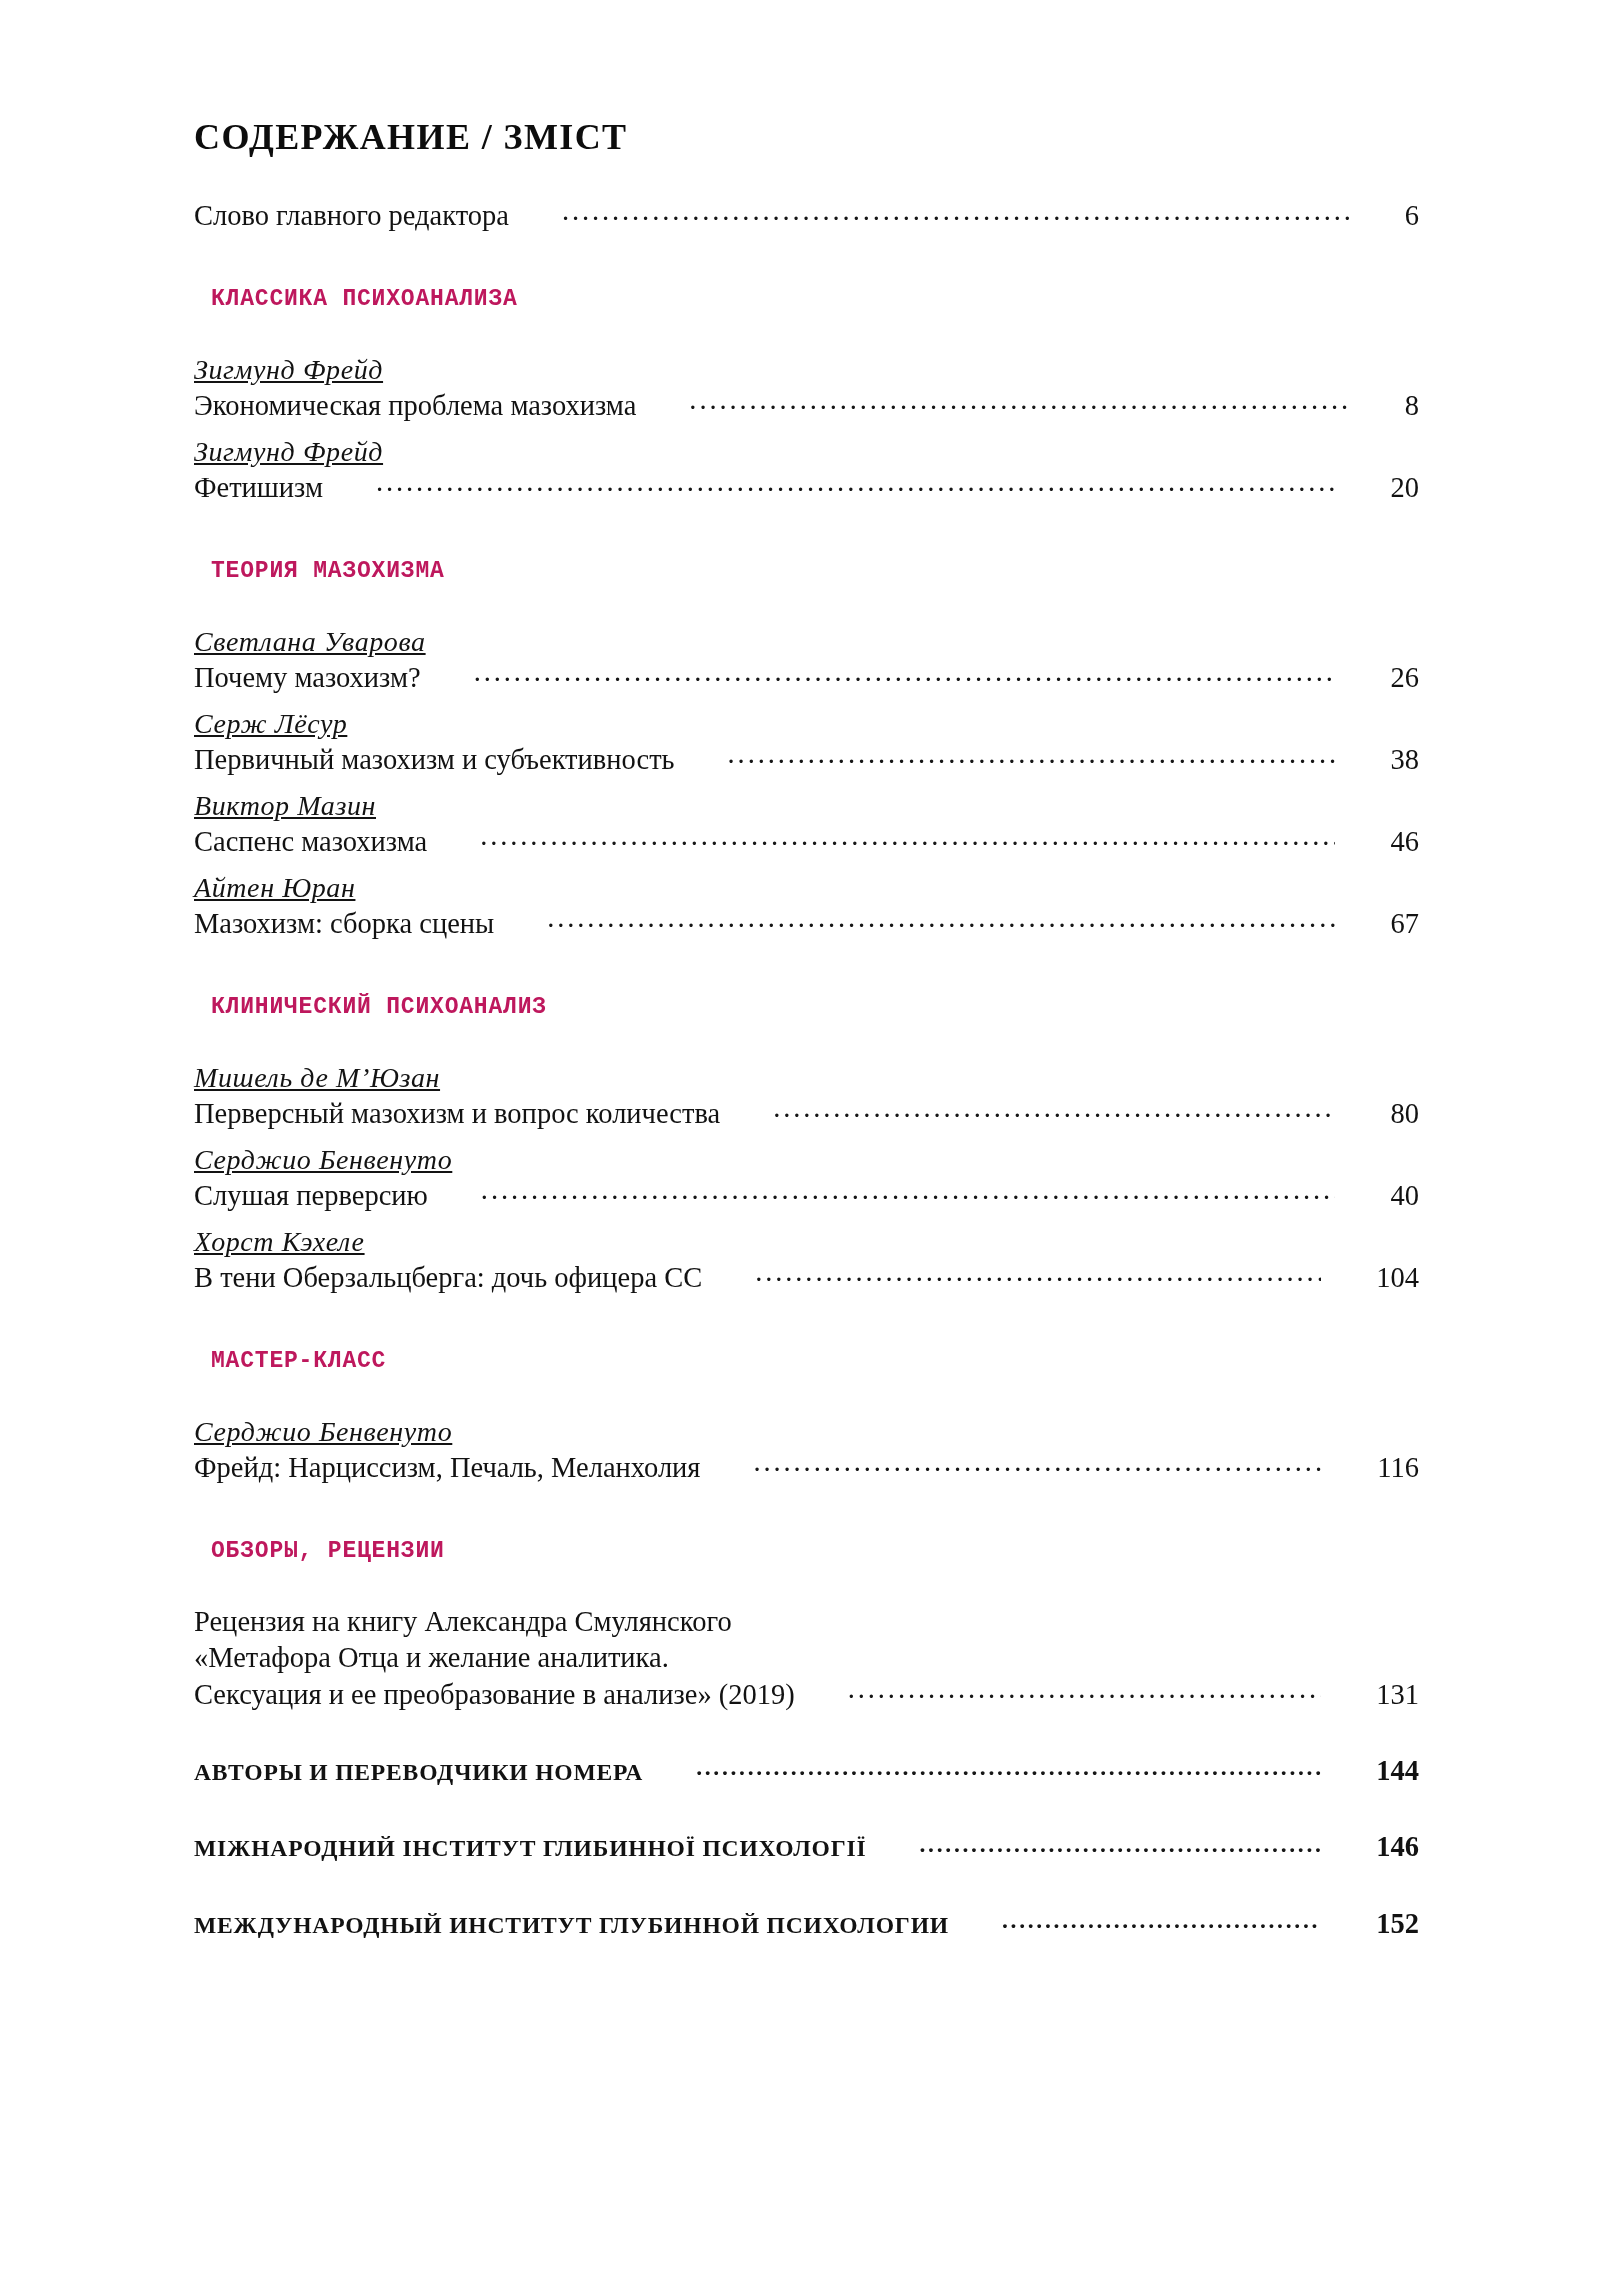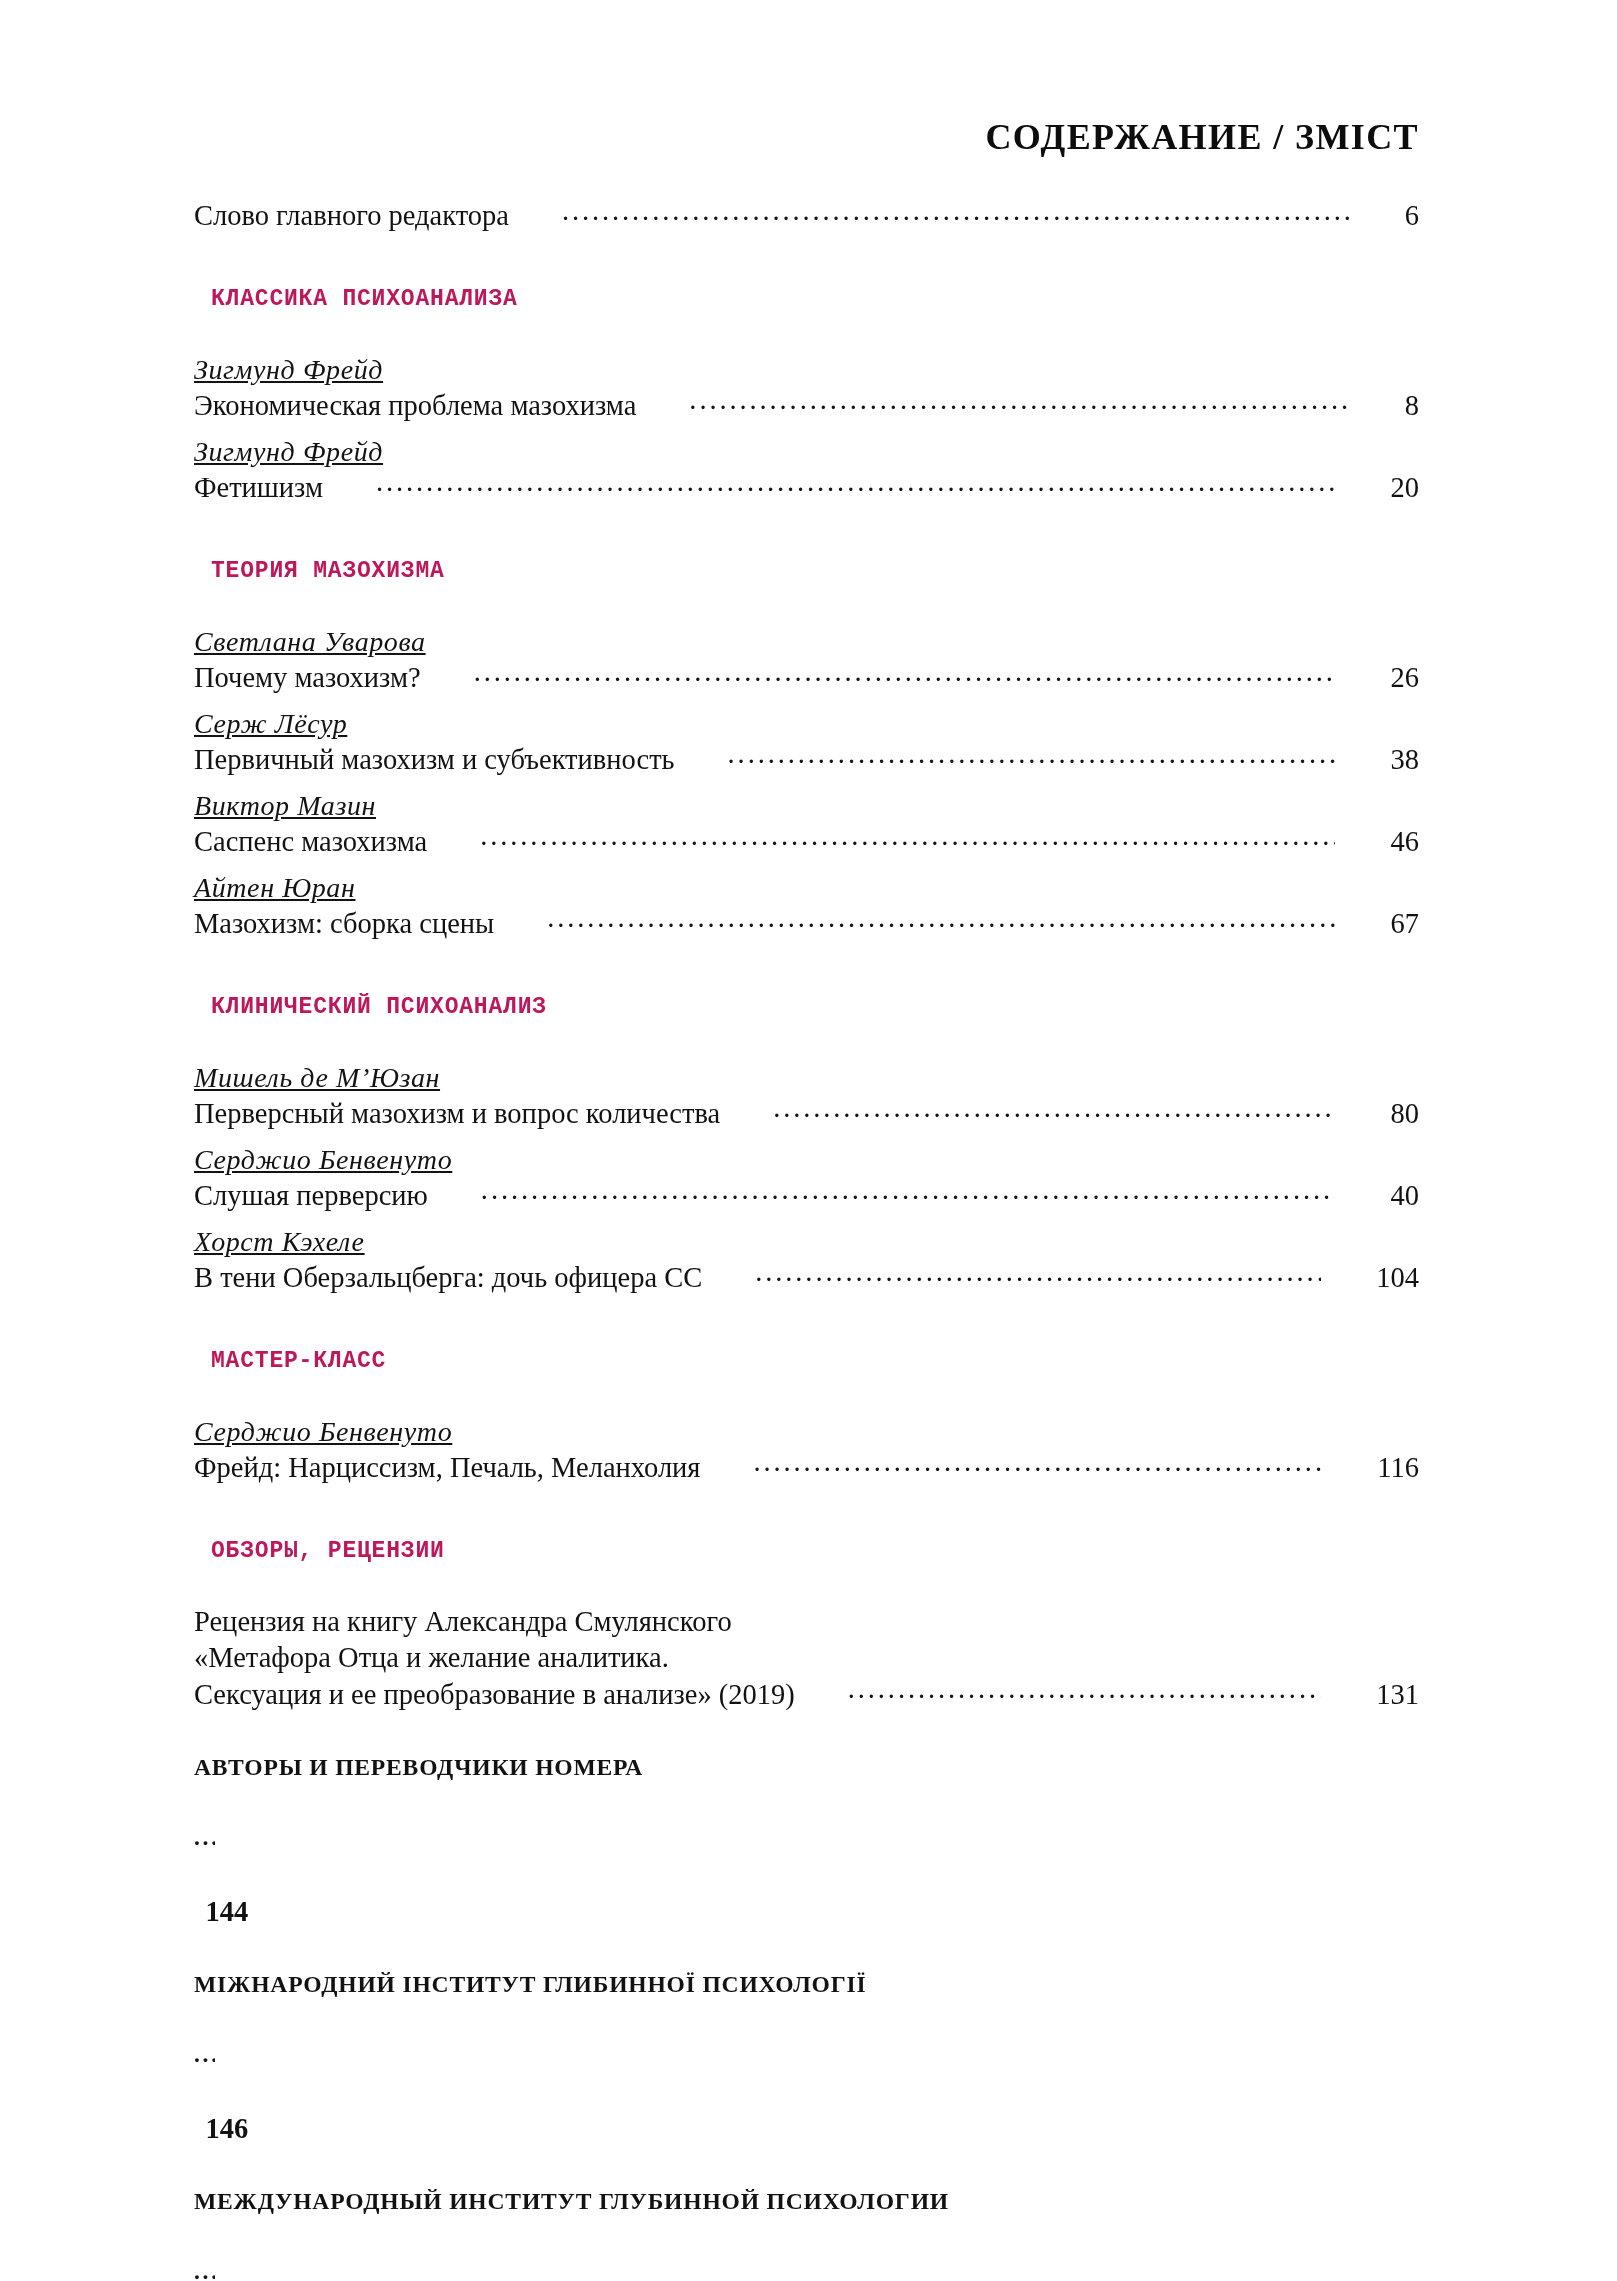--- a/index.html
+++ b/index.html
@@ -32,21 +32,21 @@
     top: 118px;
     width: 1225px;   
   }
 
   
   .doc-title {
     font-family: "Liberation Serif", "DejaVu Serif", serif;
     font-weight: bold;
     font-size: 36px;
     letter-spacing: 1.4px;
-    text-align: right;
+    text-align: left;
     color: #0d0d0d;
     margin: 0 0 39px 0;
     line-height: 1.1;
     white-space: pre;
   }
 
   
   .section-head {
     font-family: Liberation Mono, monospace;
     font-weight: bold;
@@ -111,21 +111,20 @@
     text-align: right;
     white-space: nowrap;
     color: #121212;
   }
 
   
   .entry.bold {
     font-weight: bold;
     font-size: 23.6px;
     letter-spacing: 0.8px;
-    flex-direction: column;
   }
   .entry.bold .leader::before {
     font-weight: bold;
     font-size: 23.6px;
     letter-spacing: 2.7px;
   }
   .entry.bold .page-no {
     font-size: 28.5px;
     letter-spacing: 0;
     font-weight: bold;

